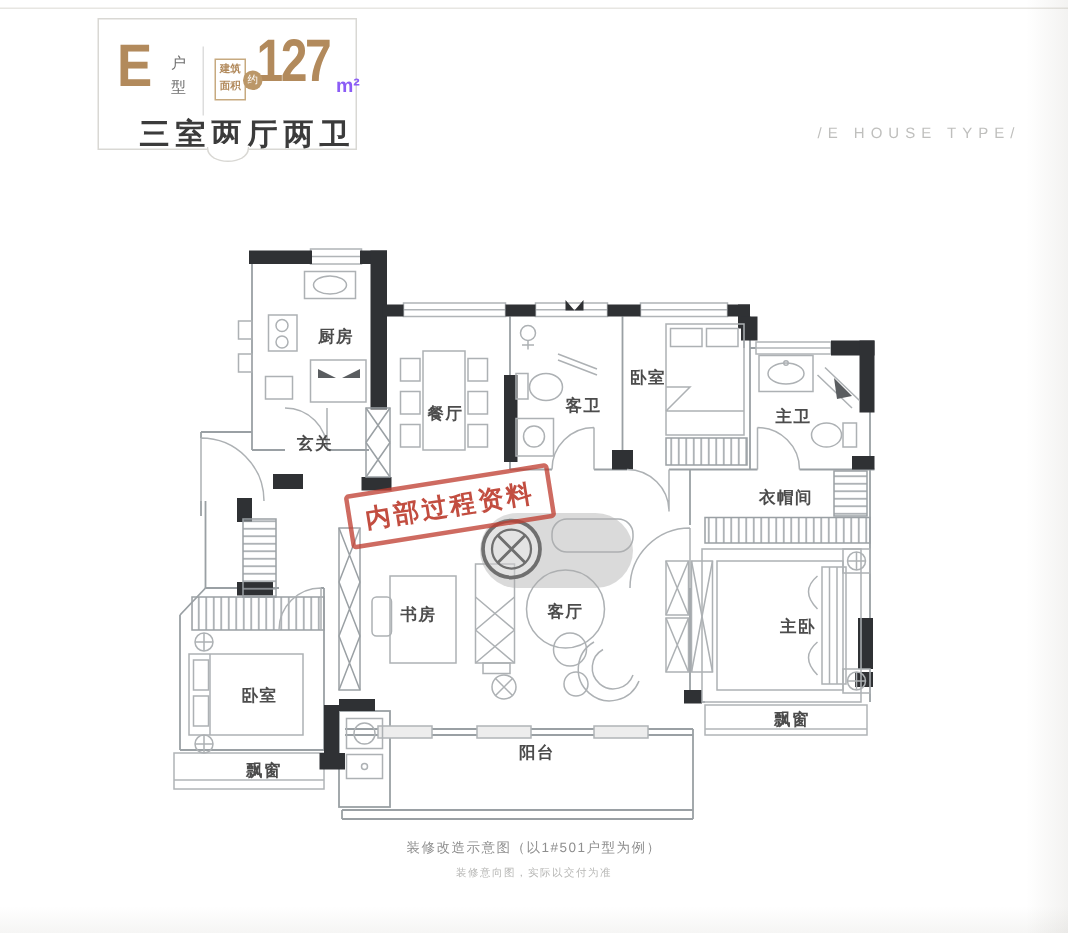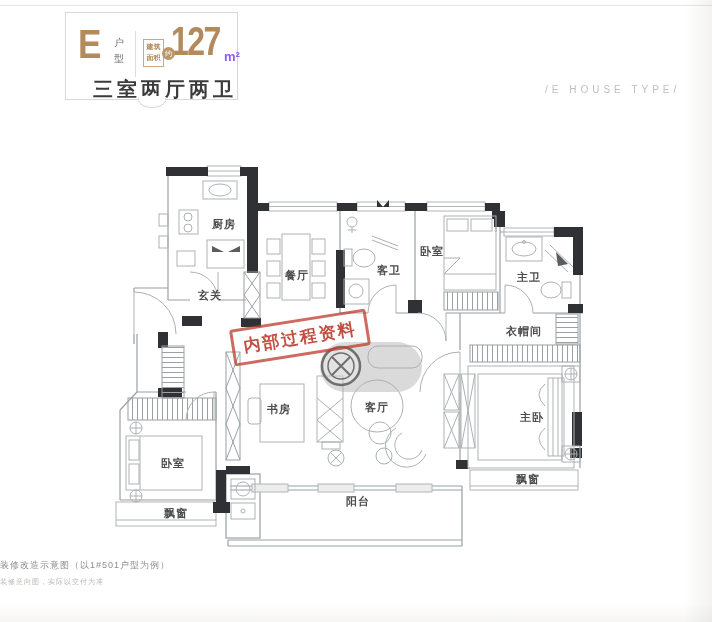--- a/index.html
+++ b/index.html
@@ -40,21 +40,21 @@
   
   .plan-svg{position:absolute;left:0;top:0;}
   .room-label{font:600 11px "Liberation Sans","DejaVu Sans",sans-serif;fill:#4c4c4c;letter-spacing:1px;}
 
   
   .stamp{position:absolute;left:231px;top:319px;transform:rotate(-9deg);
     border:3px solid rgba(190,58,44,.75);border-radius:3px;color:rgba(186,52,38,.88);
     font-size:17px;font-weight:bold;letter-spacing:2px;padding:4px 9px;background:rgba(255,255,255,.10);}
 
   
-  .caption{position:absolute;left:0;right:0;top:559px;}
+  .caption{position:absolute;left:0;right:0;top:559px;text-align:center;}
   .caption-line1{font-size:9px;color:#8e8e8e;letter-spacing:1px;}
   .caption-line2{font-size:7px;color:#b7b7b5;letter-spacing:1px;margin-top:5px;}
 </style>
 </head>
 <body>
 
 <div class="top-hairline"></div>
 <div class="edge-right"></div>
 <div class="edge-bottom"></div>
 

